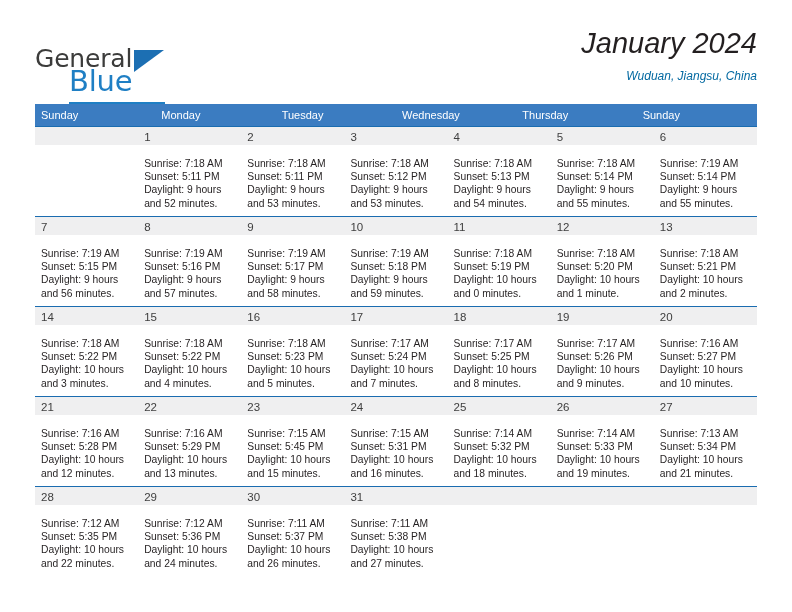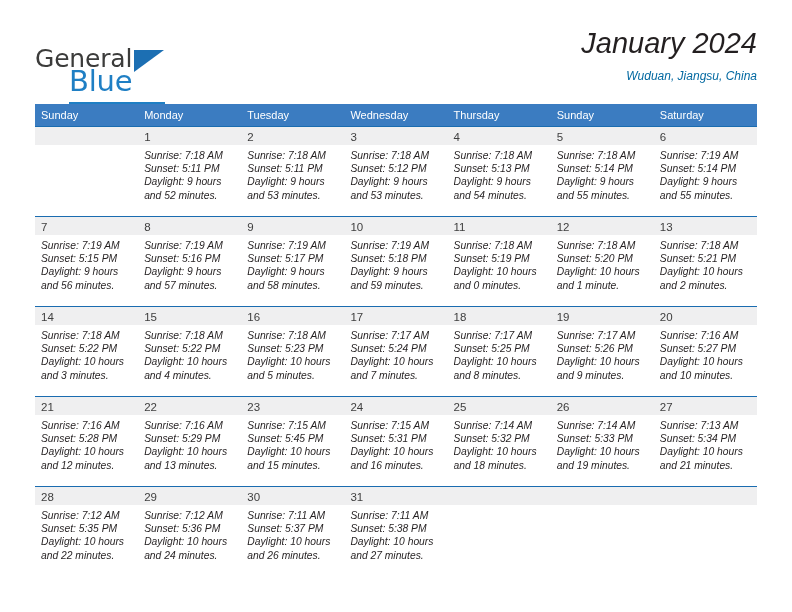--- a/index.html
+++ b/index.html
@@ -137,22 +137,21 @@
     background: #efeff0;
     box-sizing: border-box;
     padding-left: 6px;
   }
   .day-num {
     font-size: 11.5px;
     line-height: 18px;
     color: #3e3e3e;
   }
   .day-body {
-    padding: 4px 6px 0 6px;
-    font-style: italic;
+    padding: 12px 6px 0 6px;
   }
   .day-line {
     font-size: 10.3px;
     line-height: 13.2px;
     color: #231f20;
     white-space: nowrap;
     overflow: hidden;
   }
   .empty .day-num-band { background: #efeff0; }
 </style>
@@ -175,21 +174,20 @@
   </div>
 
   <div class="calendar">
     <div class="weekday-row" id="weekday-row">
         <div class="weekday">Sunday</div>
         <div class="weekday">Monday</div>
         <div class="weekday">Tuesday</div>
         <div class="weekday">Wednesday</div>
         <div class="weekday">Thursday</div>
         <div class="weekday">Sunday</div>
-        <div class="weekday">Saturday</div>
       </div>
     <div id="weeks-container">
         <div class="week-row">
           <div class="day-cell empty">
             <div class="day-num-band"><span class="day-num"></span></div>
             <div class="day-body"></div>
           </div>
           <div class="day-cell">
             <div class="day-num-band"><span class="day-num">1</span></div>
             <div class="day-body">

